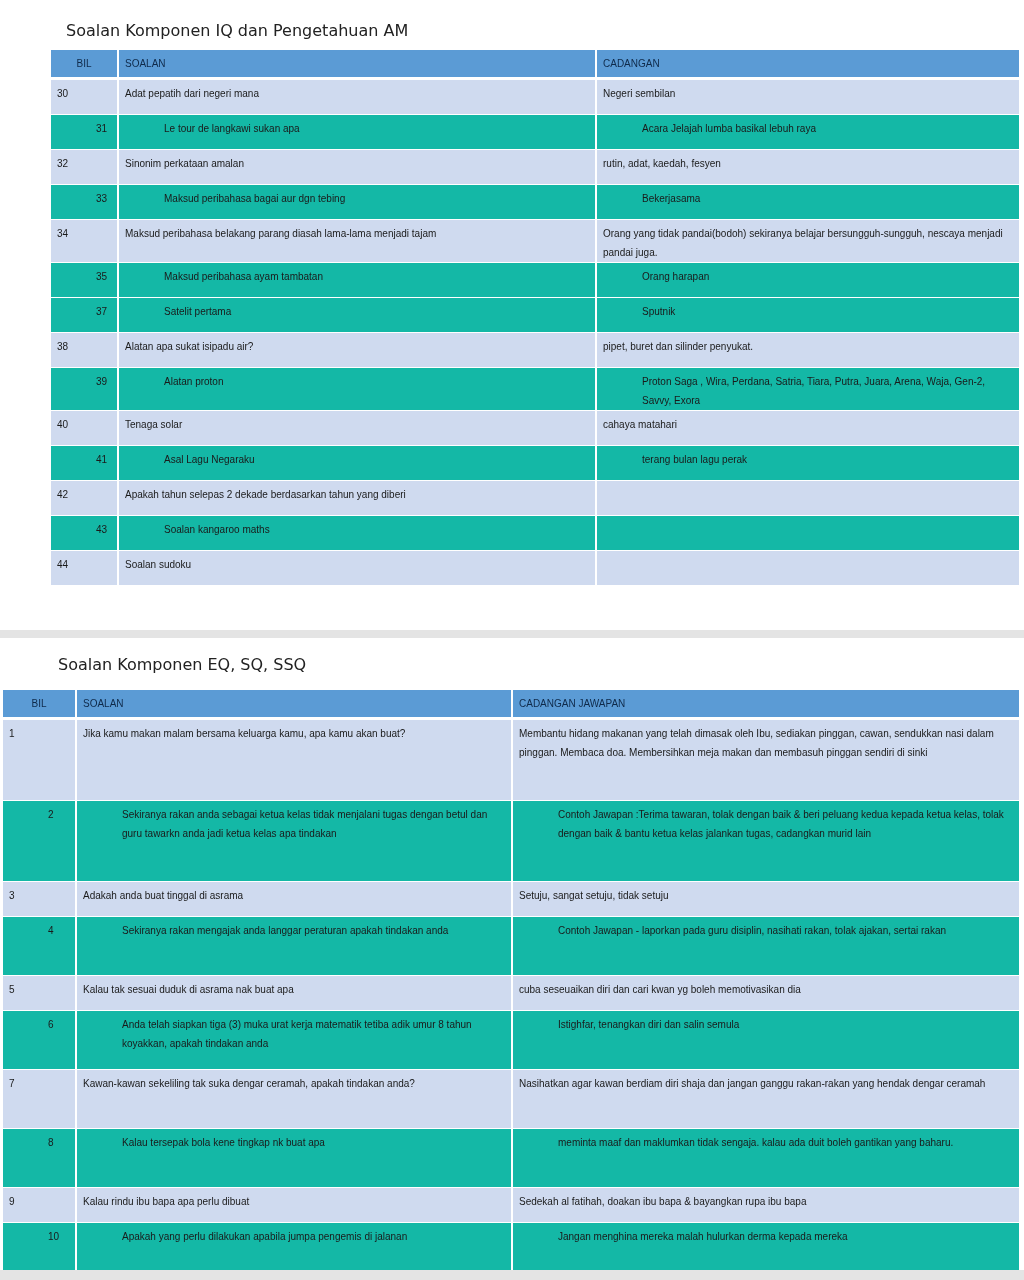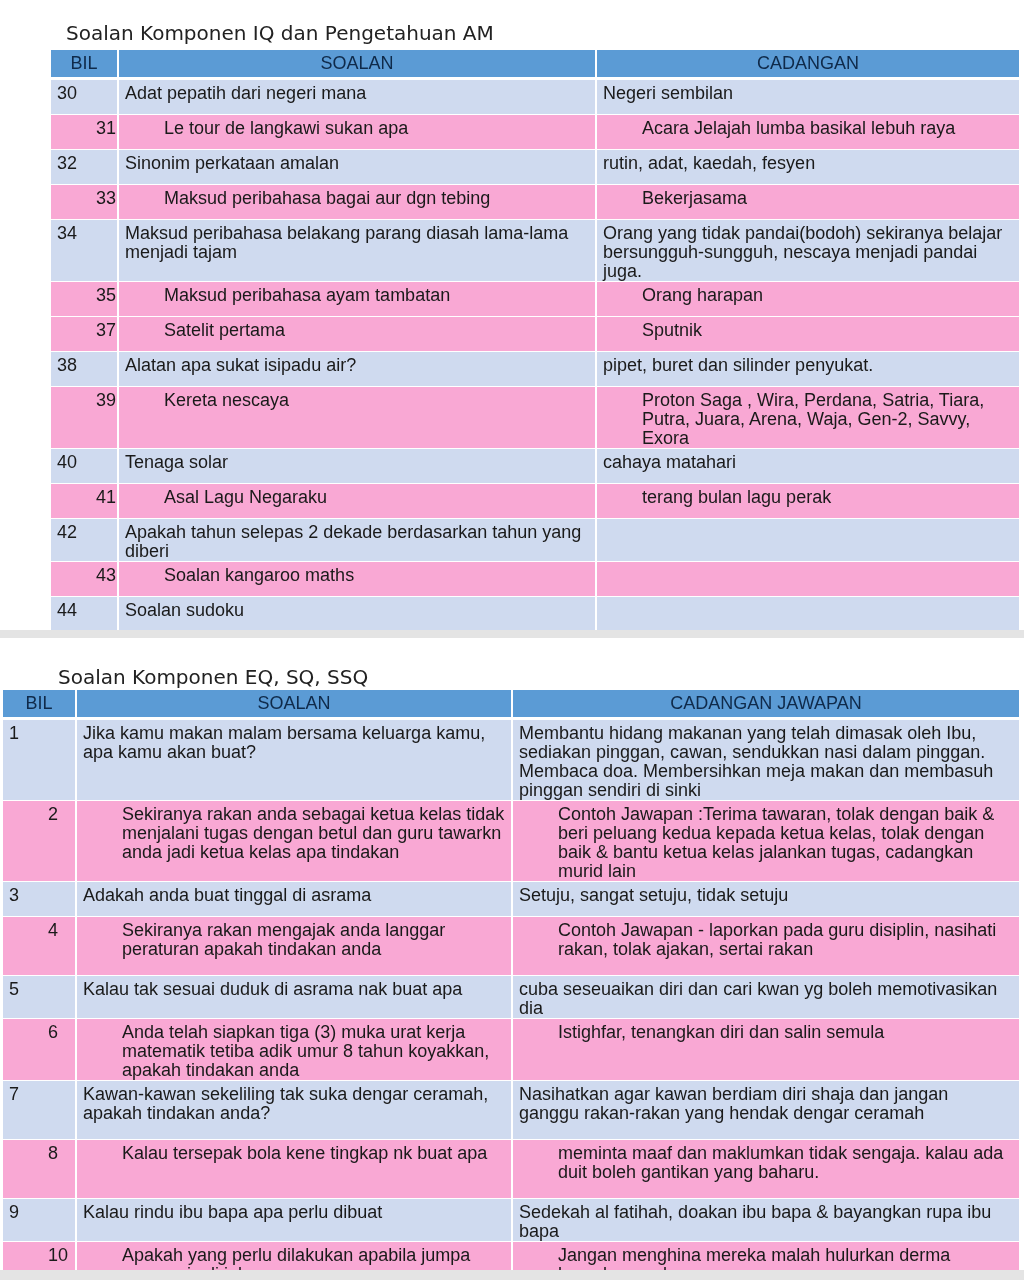--- a/index.html
+++ b/index.html
@@ -4,32 +4,32 @@
 <style>
   html, body { margin:0; padding:0; }
   body { width:1024px; height:1280px; background:#ffffff; position:relative; overflow:hidden;
          font-family:"Liberation Sans", sans-serif; color:#1a1a1a; }
   .slide { position:absolute; left:0; width:1024px; background:#fff; }
   .slide1 { top:0; height:630px; }
   .gap { position:absolute; left:0; width:1024px; background:#e4e4e4; }
   .gap1 { top:630px; height:8px; }
   .slide2 { top:638px; height:632px; }
   .gap2 { top:1270px; height:10px; }
-  .title { position:absolute; font-family:"DejaVu Sans", sans-serif; font-size:20px; color:#222; }
+  .title { position:absolute; font-family:"DejaVu Sans", sans-serif; font-size:16px; color:#222; }
   .title1 { left:66px; top:21px; }
-  .title2 { left:58px; top:27px; }
-  table { position:absolute; border-collapse:collapse; table-layout:fixed; font-size:18px; line-height:19px; }
+  .title2 { left:58px; top:17px; }
+  table { position:absolute; border-collapse:collapse; table-layout:fixed; font-size:10px; line-height:19px; }
   .t1 { left:51px; top:50px; width:969px; }
   .t2 { left:3px; top:52px; width:1017px; }
-  th { background:#5b9bd5; color:#0f2a4a; font-weight:normal; text-align:center; padding:4px 6px; height:18px; border-right:2px solid #ffffff; border-bottom:3px solid #fff; }
+  th { background:#5b9bd5; color:#0f2a4a; font-weight:normal; text-align:left; padding:4px 6px; height:18px; border-right:2px solid #ffffff; border-bottom:3px solid #fff; }
   th.bil { text-align:center; }
   td { vertical-align:top; padding:4px 6px 0 6px; border-right:2px solid #ffffff; border-bottom:1px solid #fff; }
   td.bil { }
   tr.odd td { background:#cfdaef; }
-  tr.even td { background:#f9a8d4;padding-left:45px; }
+  tr.even td { background:#14b8a6;padding-left:45px; }
   .t1 tr td { height:30px; }
   .t1 tr.tall td { height:38px; }
   .t2 td { height:76px; }
   .t2 tr.r3 td, .t2 tr.r5 td, .t2 tr.r9 td { height:30px; }
   .t2 tr.r4 td, .t2 tr.r6 td, .t2 tr.r7 td, .t2 tr.r8 td, .t2 tr.r10 td { height:54px; }
   .t2 tr.r1 td, .t2 tr.r2 td { height:76px; }
 </style>
 </head>
 <body>
 
@@ -84,21 +84,21 @@
           <td>Satelit pertama</td>
           <td>Sputnik</td>
         </tr>
         <tr class="odd r9">
           <td class="bil">38</td>
           <td>Alatan apa sukat isipadu air?</td>
           <td>pipet, buret dan silinder penyukat.</td>
         </tr>
         <tr class="even r10 tall">
           <td class="bil">39</td>
-          <td>Kereta nescaya</td>
+          <td>Alatan proton</td>
           <td>Proton Saga , Wira, Perdana, Satria, Tiara, Putra, Juara, Arena, Waja, Gen-2, Savvy, Exora</td>
         </tr>
         <tr class="odd r11">
           <td class="bil">40</td>
           <td>Tenaga solar</td>
           <td>cahaya matahari</td>
         </tr>
         <tr class="even r12">
           <td class="bil">41</td>
           <td>Asal Lagu Negaraku</td>

